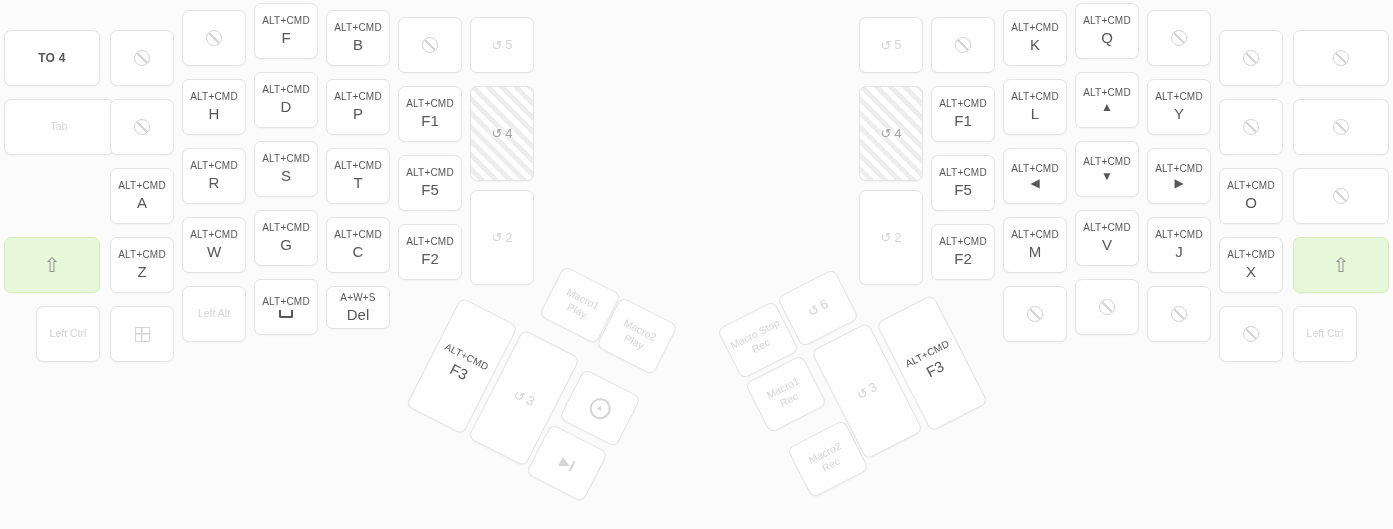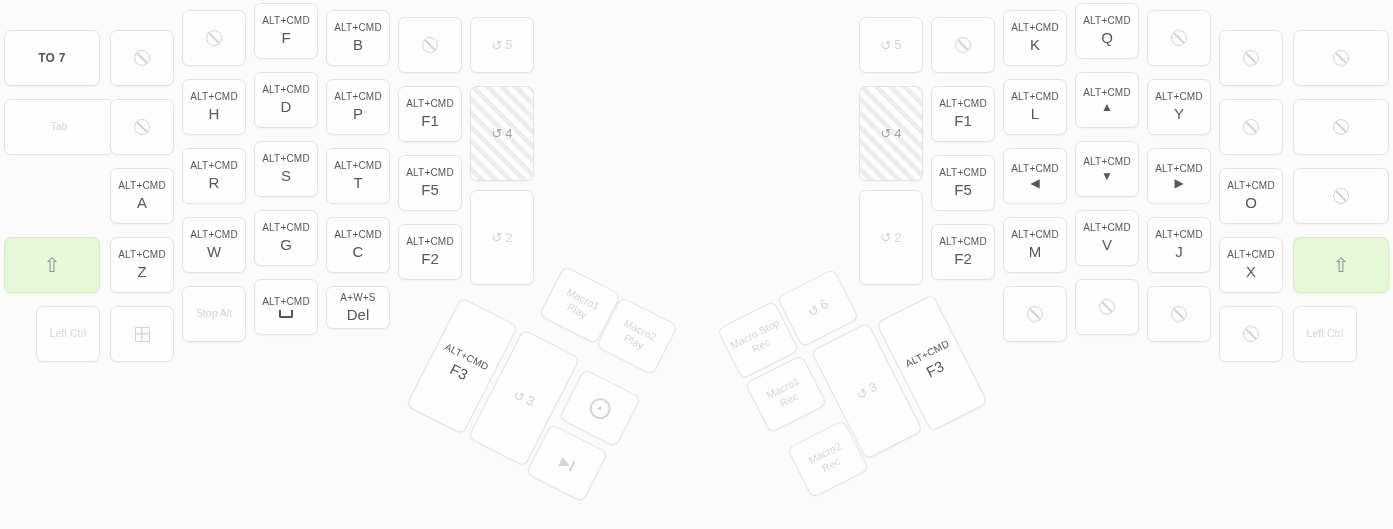--- a/index.html
+++ b/index.html
@@ -91,21 +91,21 @@
   }
   .media-next-icon { display:flex; align-items:center; font-size:13px; }
   .media-next-icon::after { content:""; width:2px; height:11px; background:currentColor; margin-left:1px; }
 </style>
 </head>
 <body>
 
 <div id="board">
     <div class="key to" style="left: 4px; top: 30px; width: 96px; height: 56px;">
       <span class="krow">
-        <span class="klabel">TO 7</span>
+        <span class="klabel">TO 4</span>
       </span>
     </div>
     <div class="key muted sm" style="left: 4px; top: 99px; width: 110px; height: 56px;">
       <span class="krow">
         <span class="klabel">Tab</span>
       </span>
     </div>
     <div class="key green" style="left: 4px; top: 237px; width: 96px; height: 56px;">
       <span class="krow">
         <span class="kicon shift-icon">⇧</span>
@@ -161,21 +161,21 @@
       </span>
     </div>
     <div class="key" style="left: 182px; top: 217px; width: 64px; height: 56px;">
       <span class="ktop">ALT+CMD</span>
       <span class="krow">
         <span class="klabel">W</span>
       </span>
     </div>
     <div class="key muted sm" style="left: 182px; top: 286px; width: 64px; height: 56px;">
       <span class="krow">
-        <span class="klabel">Stop Alt</span>
+        <span class="klabel">Left Alt</span>
       </span>
     </div>
     <div class="key" style="left: 254px; top: 3px; width: 64px; height: 56px;">
       <span class="ktop">ALT+CMD</span>
       <span class="krow">
         <span class="klabel">F</span>
       </span>
     </div>
     <div class="key" style="left: 254px; top: 72px; width: 64px; height: 56px;">
       <span class="ktop">ALT+CMD</span>

